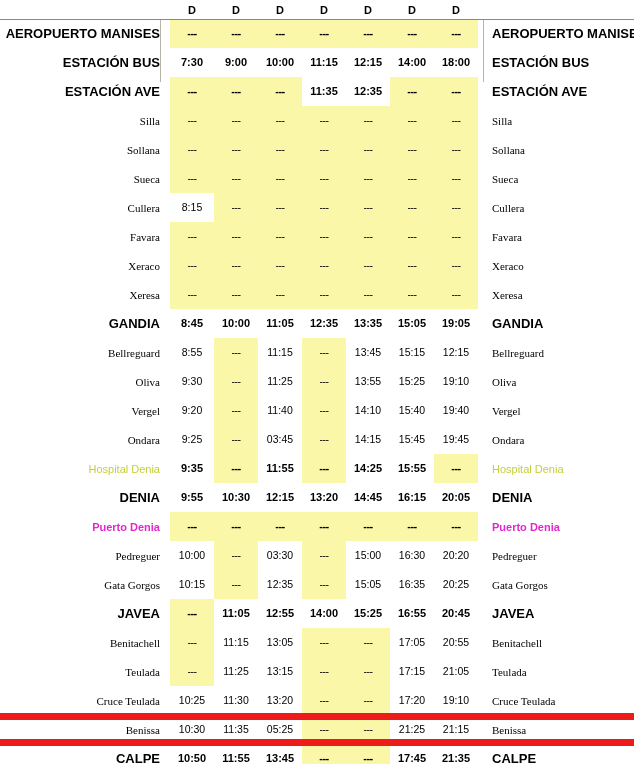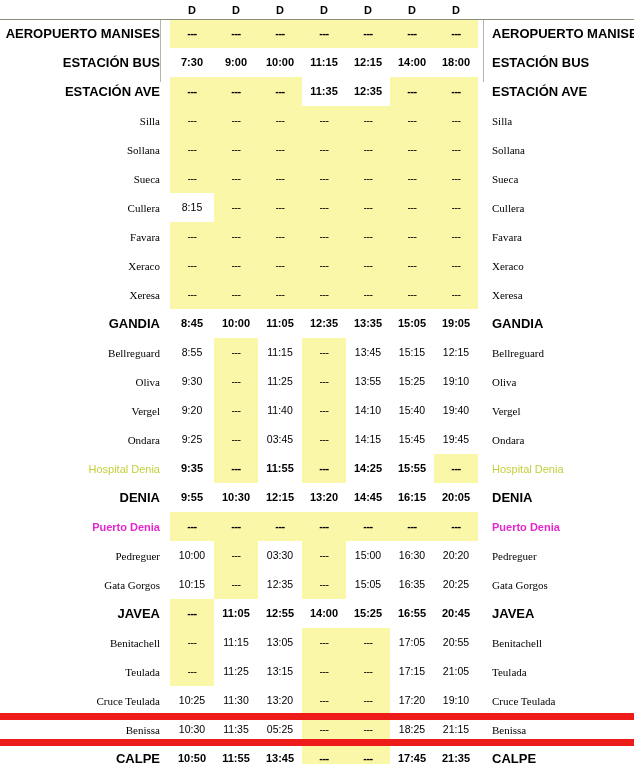--- a/index.html
+++ b/index.html
@@ -458,21 +458,21 @@
           <td class="nm-r minor">Cruce Teulada</td>
         </tr>
         <tr class="row">
           <td class="nm-l minor">Benissa</td>
           <td class="gapcell"></td>
           <td class="cell has">10:30</td>
           <td class="cell has">11:35</td>
           <td class="cell has">05:25</td>
           <td class="cell none dash">---</td>
           <td class="cell none dash">---</td>
-          <td class="cell has">18:25</td>
+          <td class="cell has">21:25</td>
           <td class="cell has">21:15</td>
           <td class="gapcell"></td>
           <td class="nm-r minor">Benissa</td>
         </tr>
         <tr class="row">
           <td class="nm-l major">CALPE</td>
           <td class="gapcell"></td>
           <td class="cell has bold">10:50</td>
           <td class="cell has bold">11:55</td>
           <td class="cell has bold">13:45</td>

